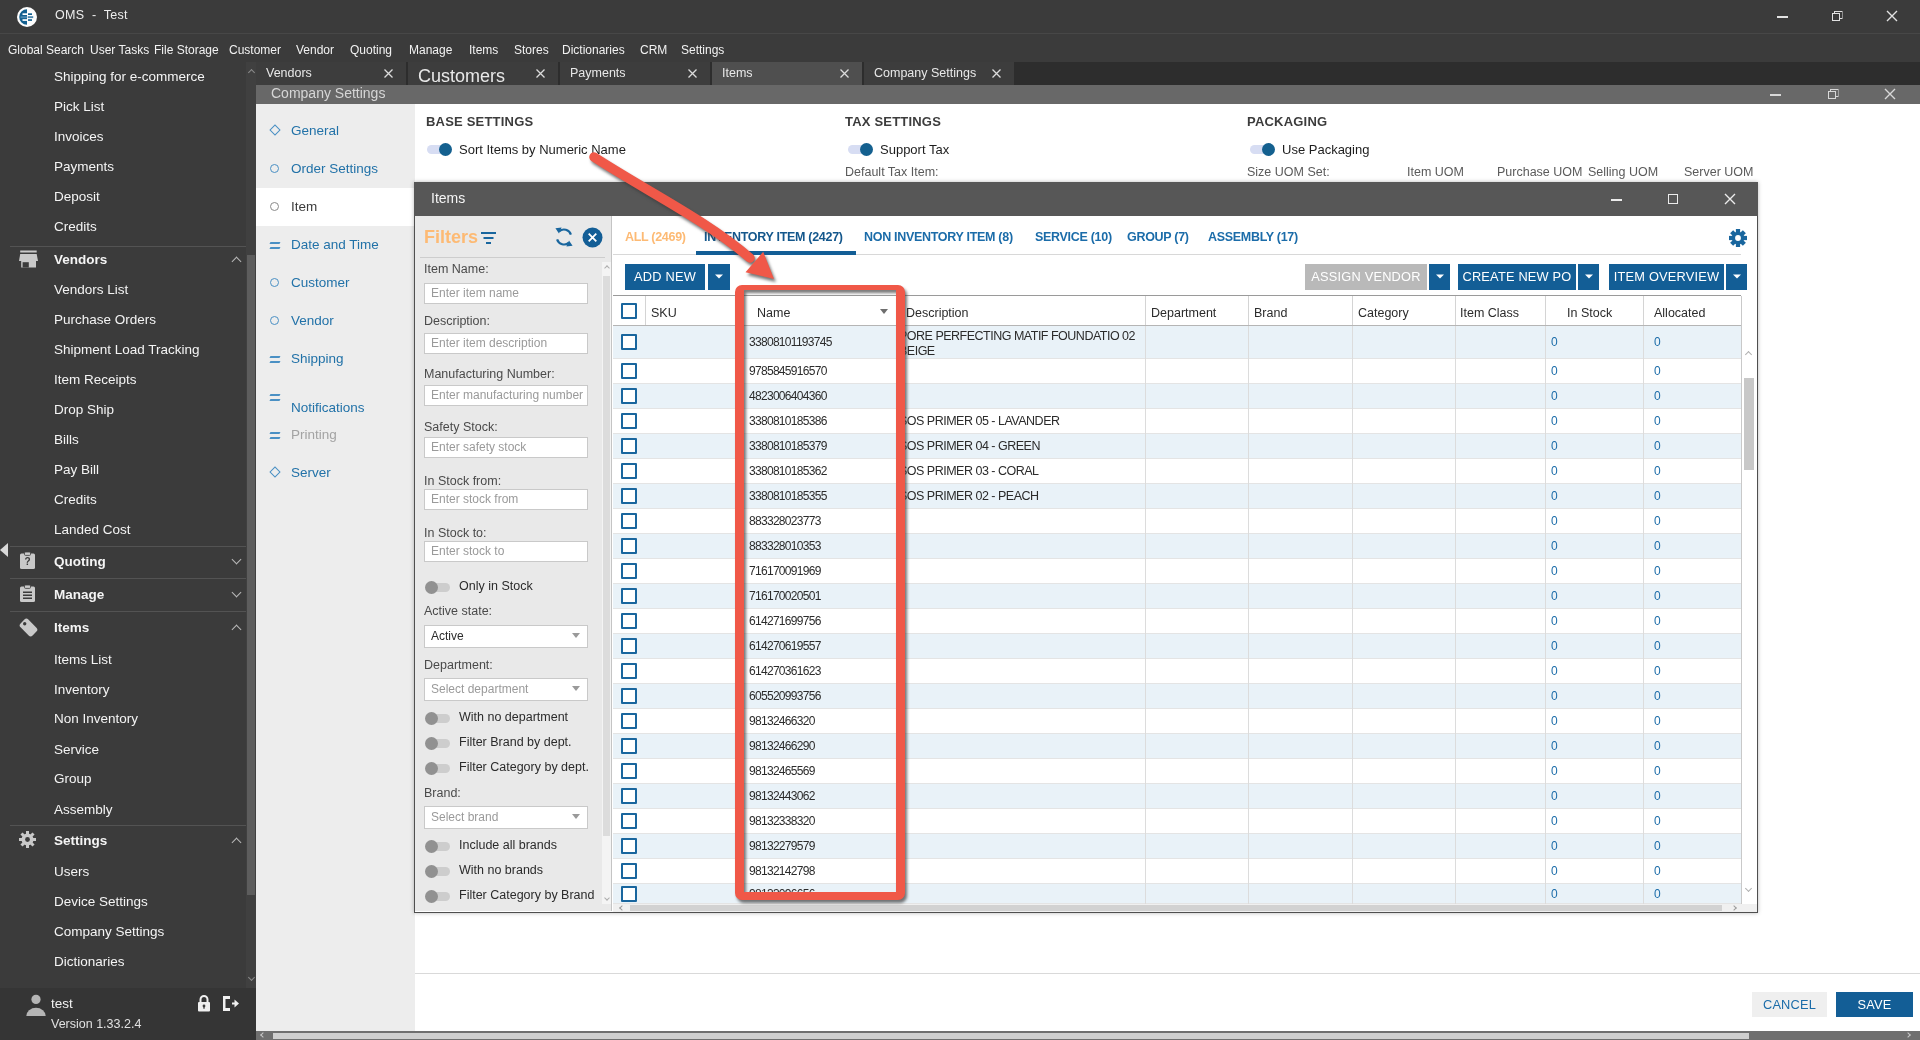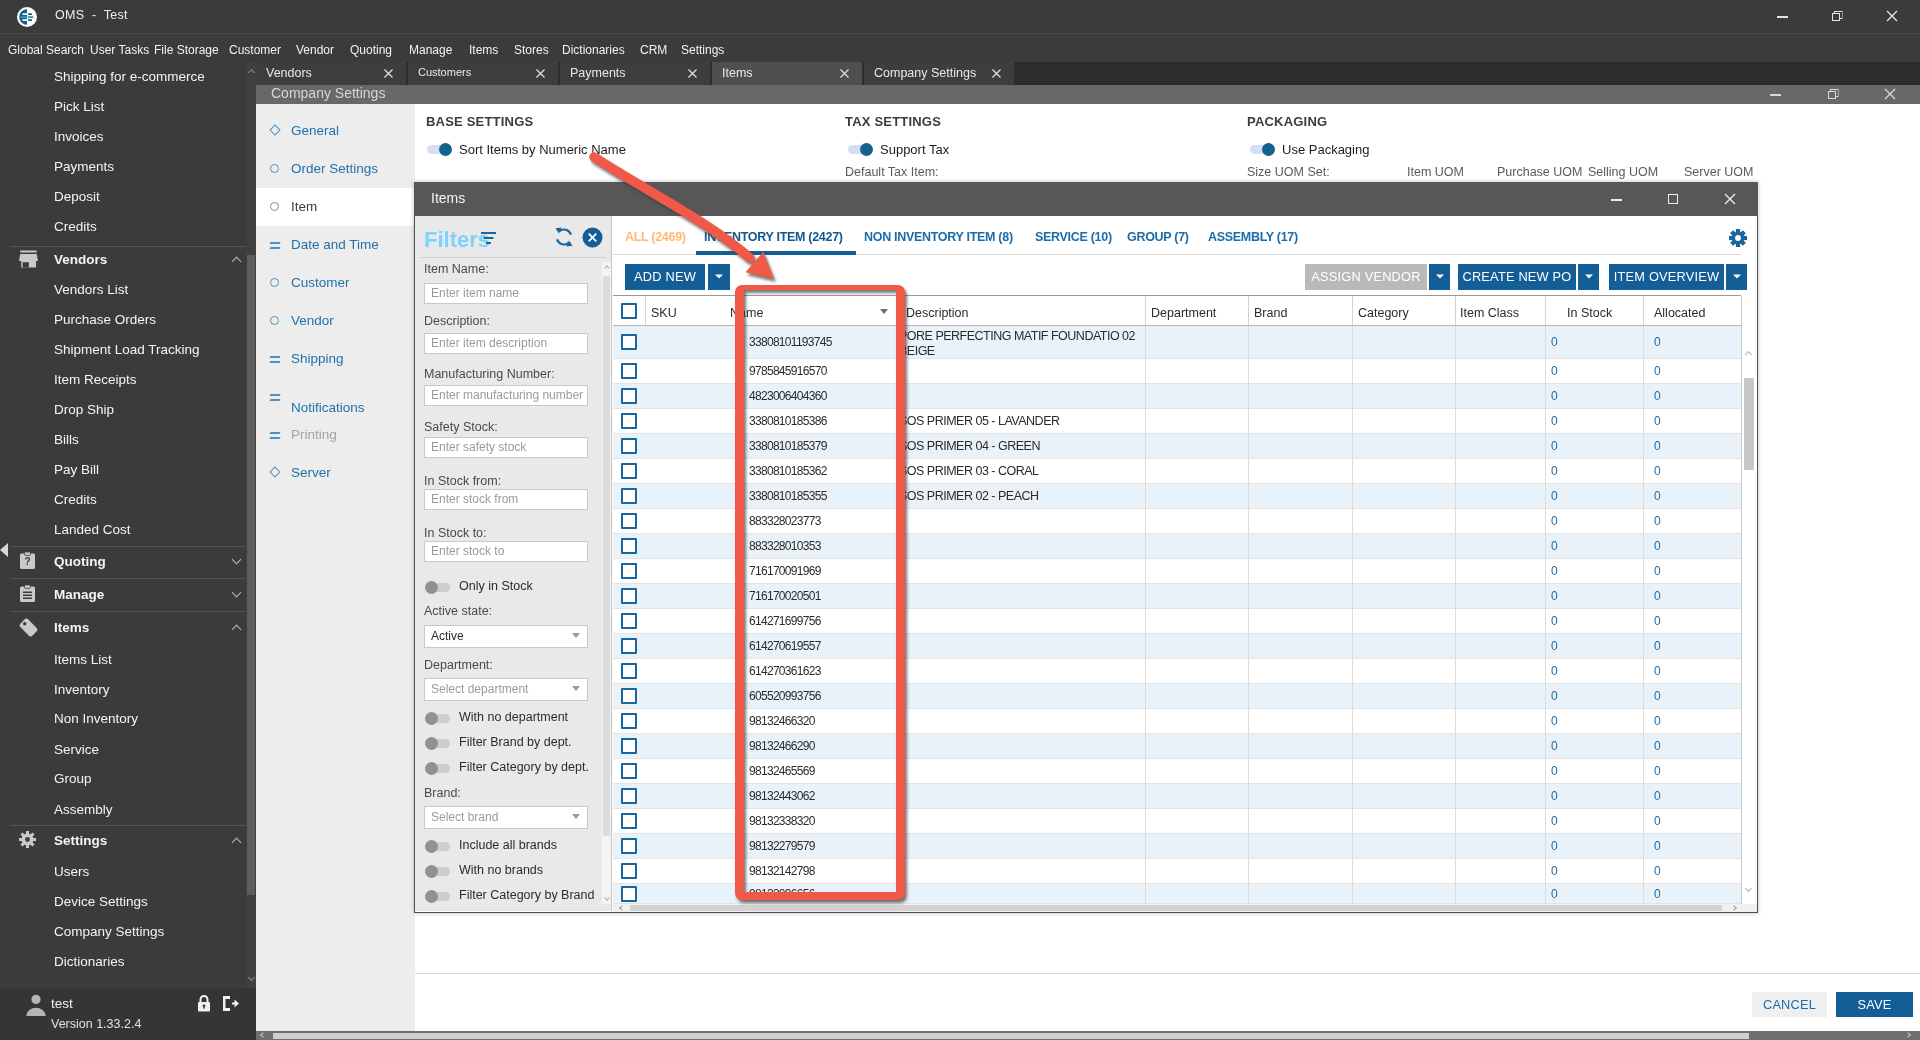--- a/index.html
+++ b/index.html
@@ -61,21 +61,21 @@
 <div class="mnu" style="left:562px;top:36px;">Dictionaries</div>
 <div class="mnu" style="left:640px;top:36px;">CRM</div>
 <div class="mnu" style="left:681px;top:36px;">Settings</div>
 <div class="abs" style="left:256px;top:62px;width:1664px;height:23px;background:#2d2d2d;"></div>
 <div class="abs" style="left:256px;top:62px;width:150px;height:23px;background:#3d3d3d;"></div>
 <div class="txt" style="left:266px;top:66px;font-size:12.5px;color:#e8e8e8;">Vendors</div>
 <svg class="abs" style="left:383px;top:68px" width="11" height="11">
     <path d="M1.5 1.5 L9.5 9.5 M9.5 1.5 L1.5 9.5" stroke="#dcdcdc" stroke-width="1.3"></path>
   </svg>
 <div class="abs" style="left:408px;top:62px;width:150px;height:23px;background:#3d3d3d;"></div>
-<div class="txt" style="left:418px;top:66px;font-size:11px;color:#e8e8e8;">Customers</div>
+<div class="txt" style="left:418px;top:66px;font-size:18px;color:#e8e8e8;">Customers</div>
 <svg class="abs" style="left:535px;top:68px" width="11" height="11">
     <path d="M1.5 1.5 L9.5 9.5 M9.5 1.5 L1.5 9.5" stroke="#dcdcdc" stroke-width="1.3"></path>
   </svg>
 <div class="abs" style="left:560px;top:62px;width:150px;height:23px;background:#3d3d3d;"></div>
 <div class="txt" style="left:570px;top:66px;font-size:12.5px;color:#e8e8e8;">Payments</div>
 <svg class="abs" style="left:687px;top:68px" width="11" height="11">
     <path d="M1.5 1.5 L9.5 9.5 M9.5 1.5 L1.5 9.5" stroke="#dcdcdc" stroke-width="1.3"></path>
   </svg>
 <div class="abs" style="left:712px;top:62px;width:150px;height:23px;background:#4f4f4f;"></div>
 <div class="txt" style="left:722px;top:66px;font-size:12.5px;color:#e8e8e8;">Items</div>
@@ -258,21 +258,21 @@
 <div class="chev" style="left:1906px;top:1033px;transform:rotate(-45deg);width:4px;height:4px;border-color:#c8c8c8;"></div>
 <div class="abs" style="left:414px;top:182px;width:1344px;height:731px;background:#fff;border:1px solid #4f4f4f;box-shadow:0 0 4px rgba(0,0,0,.28);"></div>
 <div class="abs" style="left:414px;top:182px;width:1344px;height:34px;background:#575757;"></div>
 <div class="txt" style="left:431px;top:190px;font-size:14px;color:#f5f5f5;">Items</div>
 <div class="abs" style="left:1611px;top:199px;width:11px;height:1.6px;background:#ececec"></div>
 <div class="abs" style="left:1668px;top:194px;width:10px;height:10px;border:1.3px solid #ececec"></div>
 <svg class="abs" style="left:1724px;top:193px" width="12" height="12">
     <path d="M1 1 L11 11 M11 1 L1 11" stroke="#ececec" stroke-width="1.4"></path>
   </svg>
 <div class="abs" style="left:415px;top:216px;width:197px;height:695px;background:#e9e9e9;border-right:1px solid #c4c4c4;"></div>
-<div class="txt" style="left:424px;top:227px;font-size:22px;font-weight:bold;color:#7dd3fc;">Filters</div>
+<div class="txt" style="left:424px;top:227px;font-size:18px;font-weight:bold;color:#fdba74;">Filters</div>
 <svg class="abs" style="left:480px;top:231px" width="18" height="14" viewBox="0 0 18 14">
 <rect x="1" y="1" width="15" height="2" fill="#19669e"></rect>
     <rect x="3.5" y="6" width="10" height="2" fill="#19669e"></rect>
     <rect x="6" y="11" width="5" height="2" fill="#19669e"></rect>
 </svg>
 <svg class="abs" style="left:554px;top:227px" width="20" height="20" viewBox="0 0 20 20">
 <path d="M16.9 7.6 A7.3 7.3 0 0 0 5.1 4.4" fill="none" stroke="#19669e" stroke-width="2.2"></path>
 <path d="M3.1 12.4 A7.3 7.3 0 0 0 14.9 15.6" fill="none" stroke="#19669e" stroke-width="2.2"></path>
 <path d="M7.6 0.6 L1.4 1.3 L5.0 6.6 Z" fill="#19669e"></path>
 <path d="M12.4 19.4 L18.6 18.7 L15.0 13.4 Z" fill="#19669e"></path>
@@ -366,21 +366,21 @@
 <div class="btn" style="left:1305px;top:264px;width:122px;height:26px;line-height:26px;background:#b9b9b9;">ASSIGN VENDOR</div>
 <div class="drp" style="left:1429px;top:264px;width:21px;height:26px;"></div>
 <div class="btn" style="left:1458px;top:264px;width:118px;height:26px;line-height:26px;">CREATE NEW PO</div>
 <div class="drp" style="left:1578px;top:264px;width:21px;height:26px;"></div>
 <div class="btn" style="left:1609px;top:264px;width:115px;height:26px;line-height:26px;">ITEM OVERVIEW</div>
 <div class="drp" style="left:1726px;top:264px;width:21px;height:26px;"></div>
 <div class="abs" style="left:613px;top:295px;width:1128px;height:1px;background:#9a9a9a;"></div>
 <div class="abs" style="left:613px;top:325px;width:1128px;height:1px;background:#b5b5b5;"></div>
 <div class="cb" style="left:621px;top:303px;"></div>
 <div class="thead" style="left:651px;top:306px;">SKU</div>
-<div class="thead" style="left:730px;top:306px;text-align:right;">Name</div>
+<div class="thead" style="left:757px;top:306px;text-align:right;">Name</div>
 <div class="thead" style="left:906px;top:306px;">Description</div>
 <div class="thead" style="left:1151px;top:306px;">Department</div>
 <div class="thead" style="left:1254px;top:306px;">Brand</div>
 <div class="thead" style="left:1358px;top:306px;">Category</div>
 <div class="thead" style="left:1460px;top:306px;">Item Class</div>
 <div class="thead" style="left:1551px;top:306px;margin-left:16px;">In Stock</div>
 <div class="thead" style="left:1654px;top:306px;">Allocated</div>
 <div class="abs" style="left:880px;top:309px;width:0;height:0;border:4.5px solid transparent;border-top:5.5px solid #6e6e6e;"></div>
 <div class="abs" style="left:645px;top:296px;width:1px;height:29px;background:#d4d4d4;"></div>
 <div class="abs" style="left:736px;top:296px;width:1px;height:29px;background:#d4d4d4;"></div>

